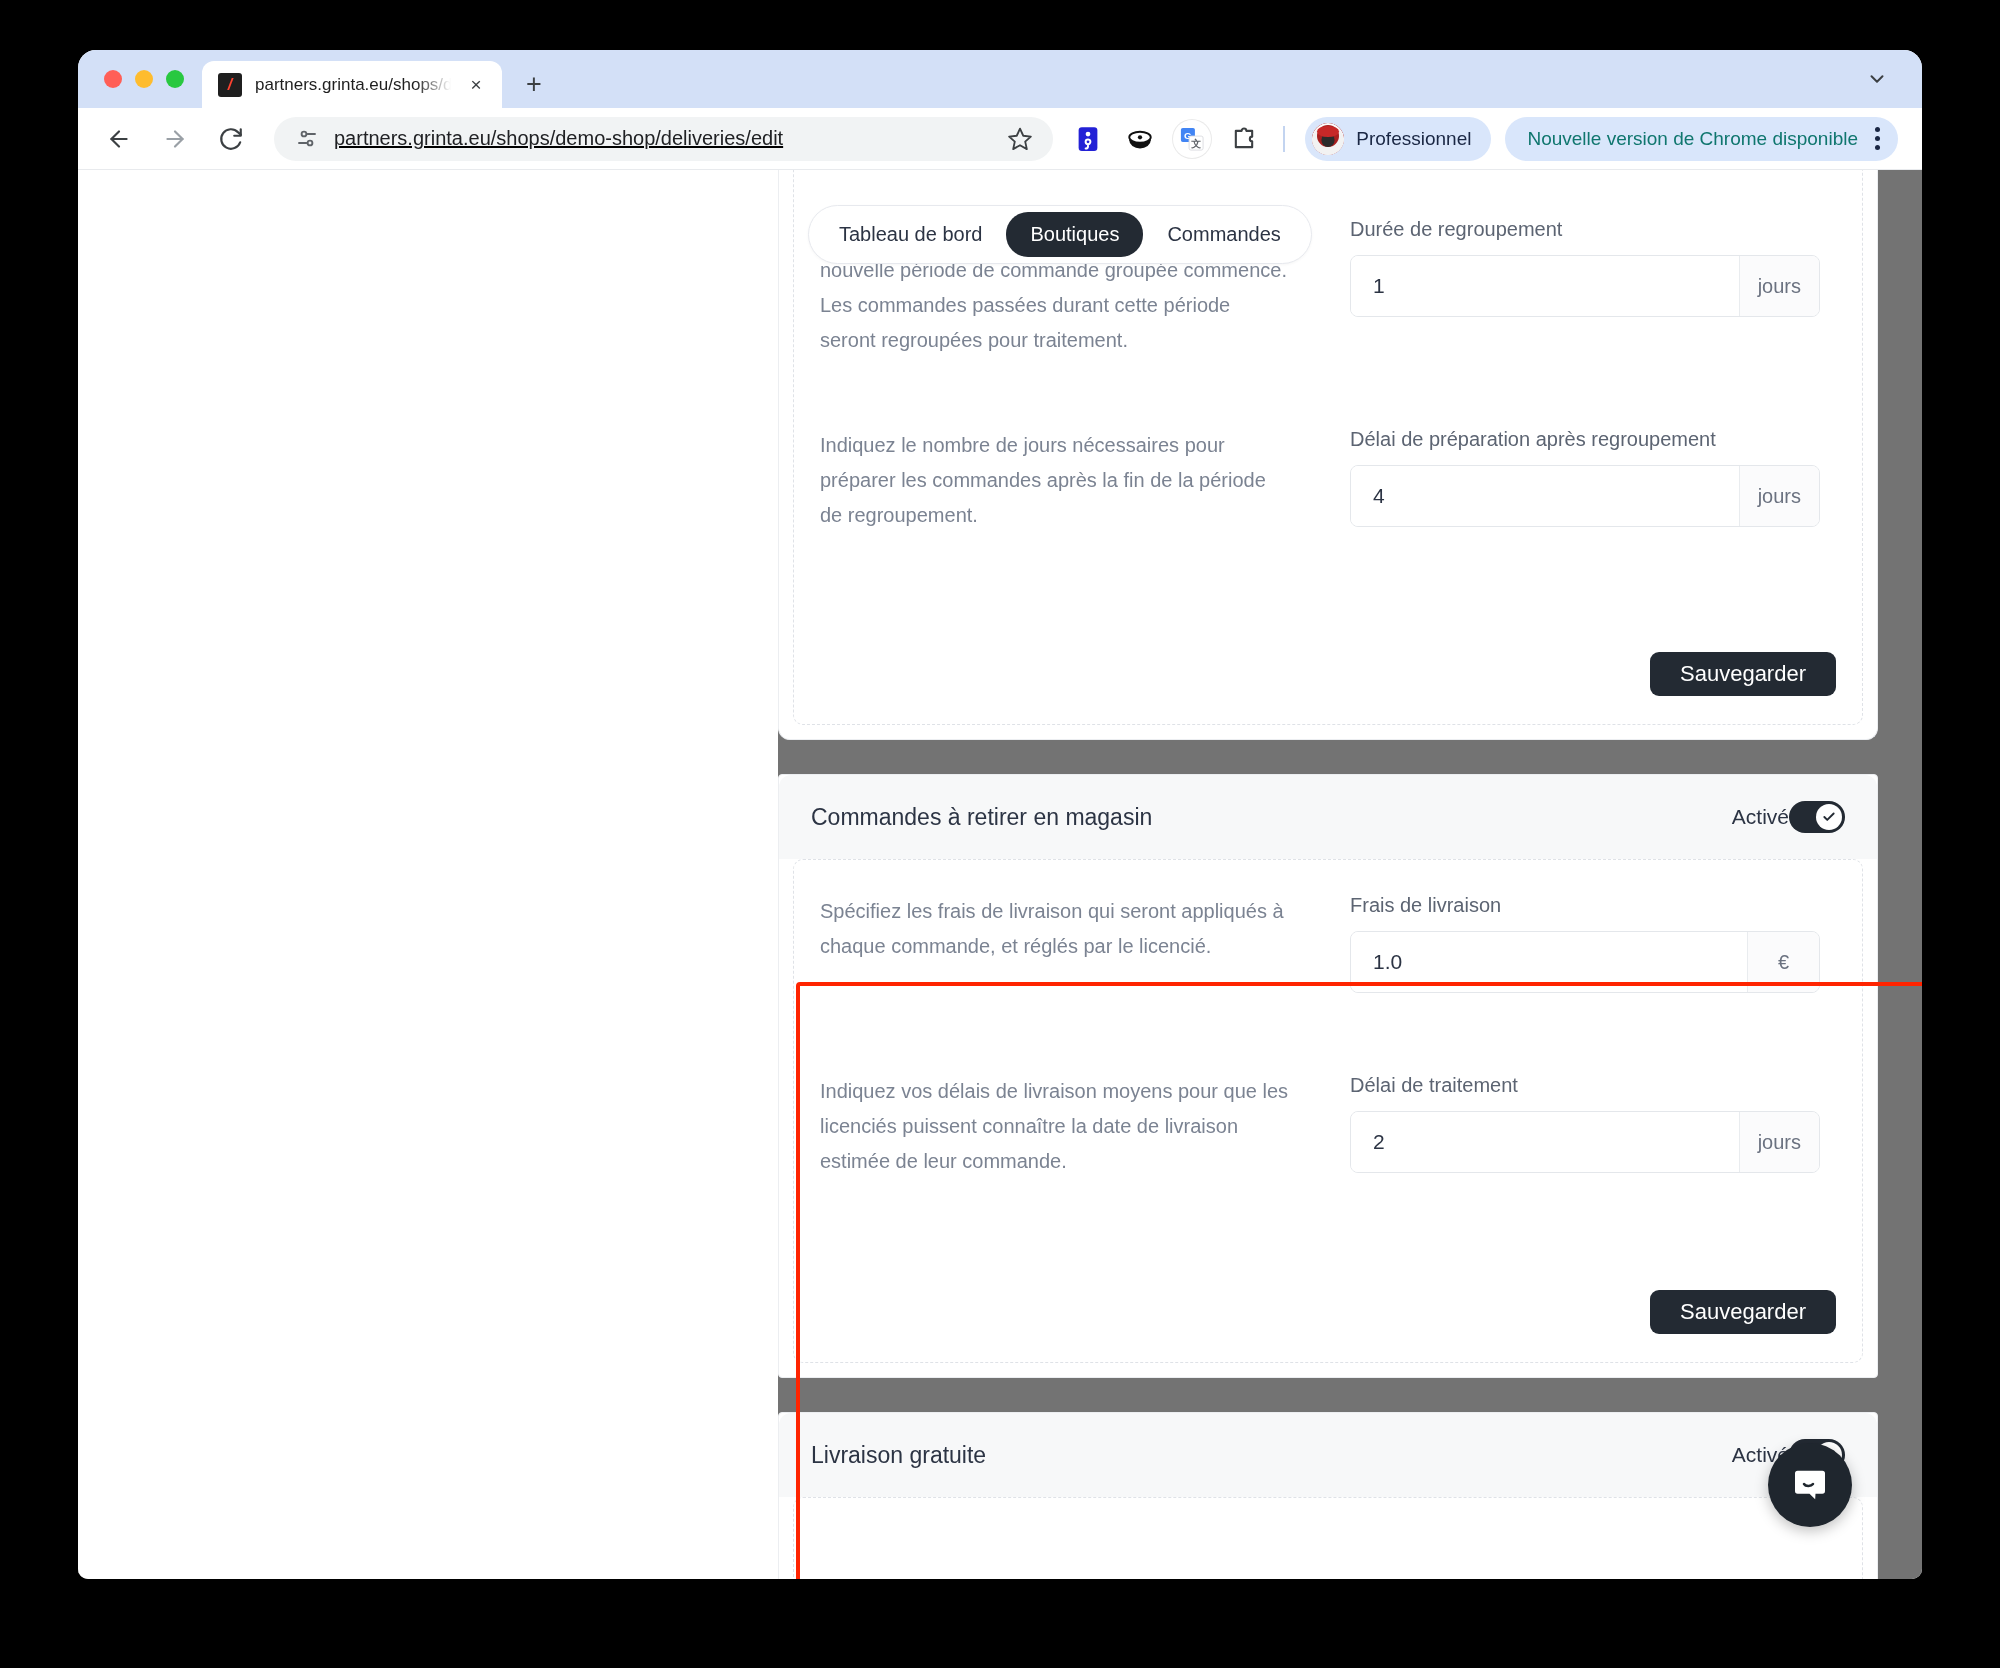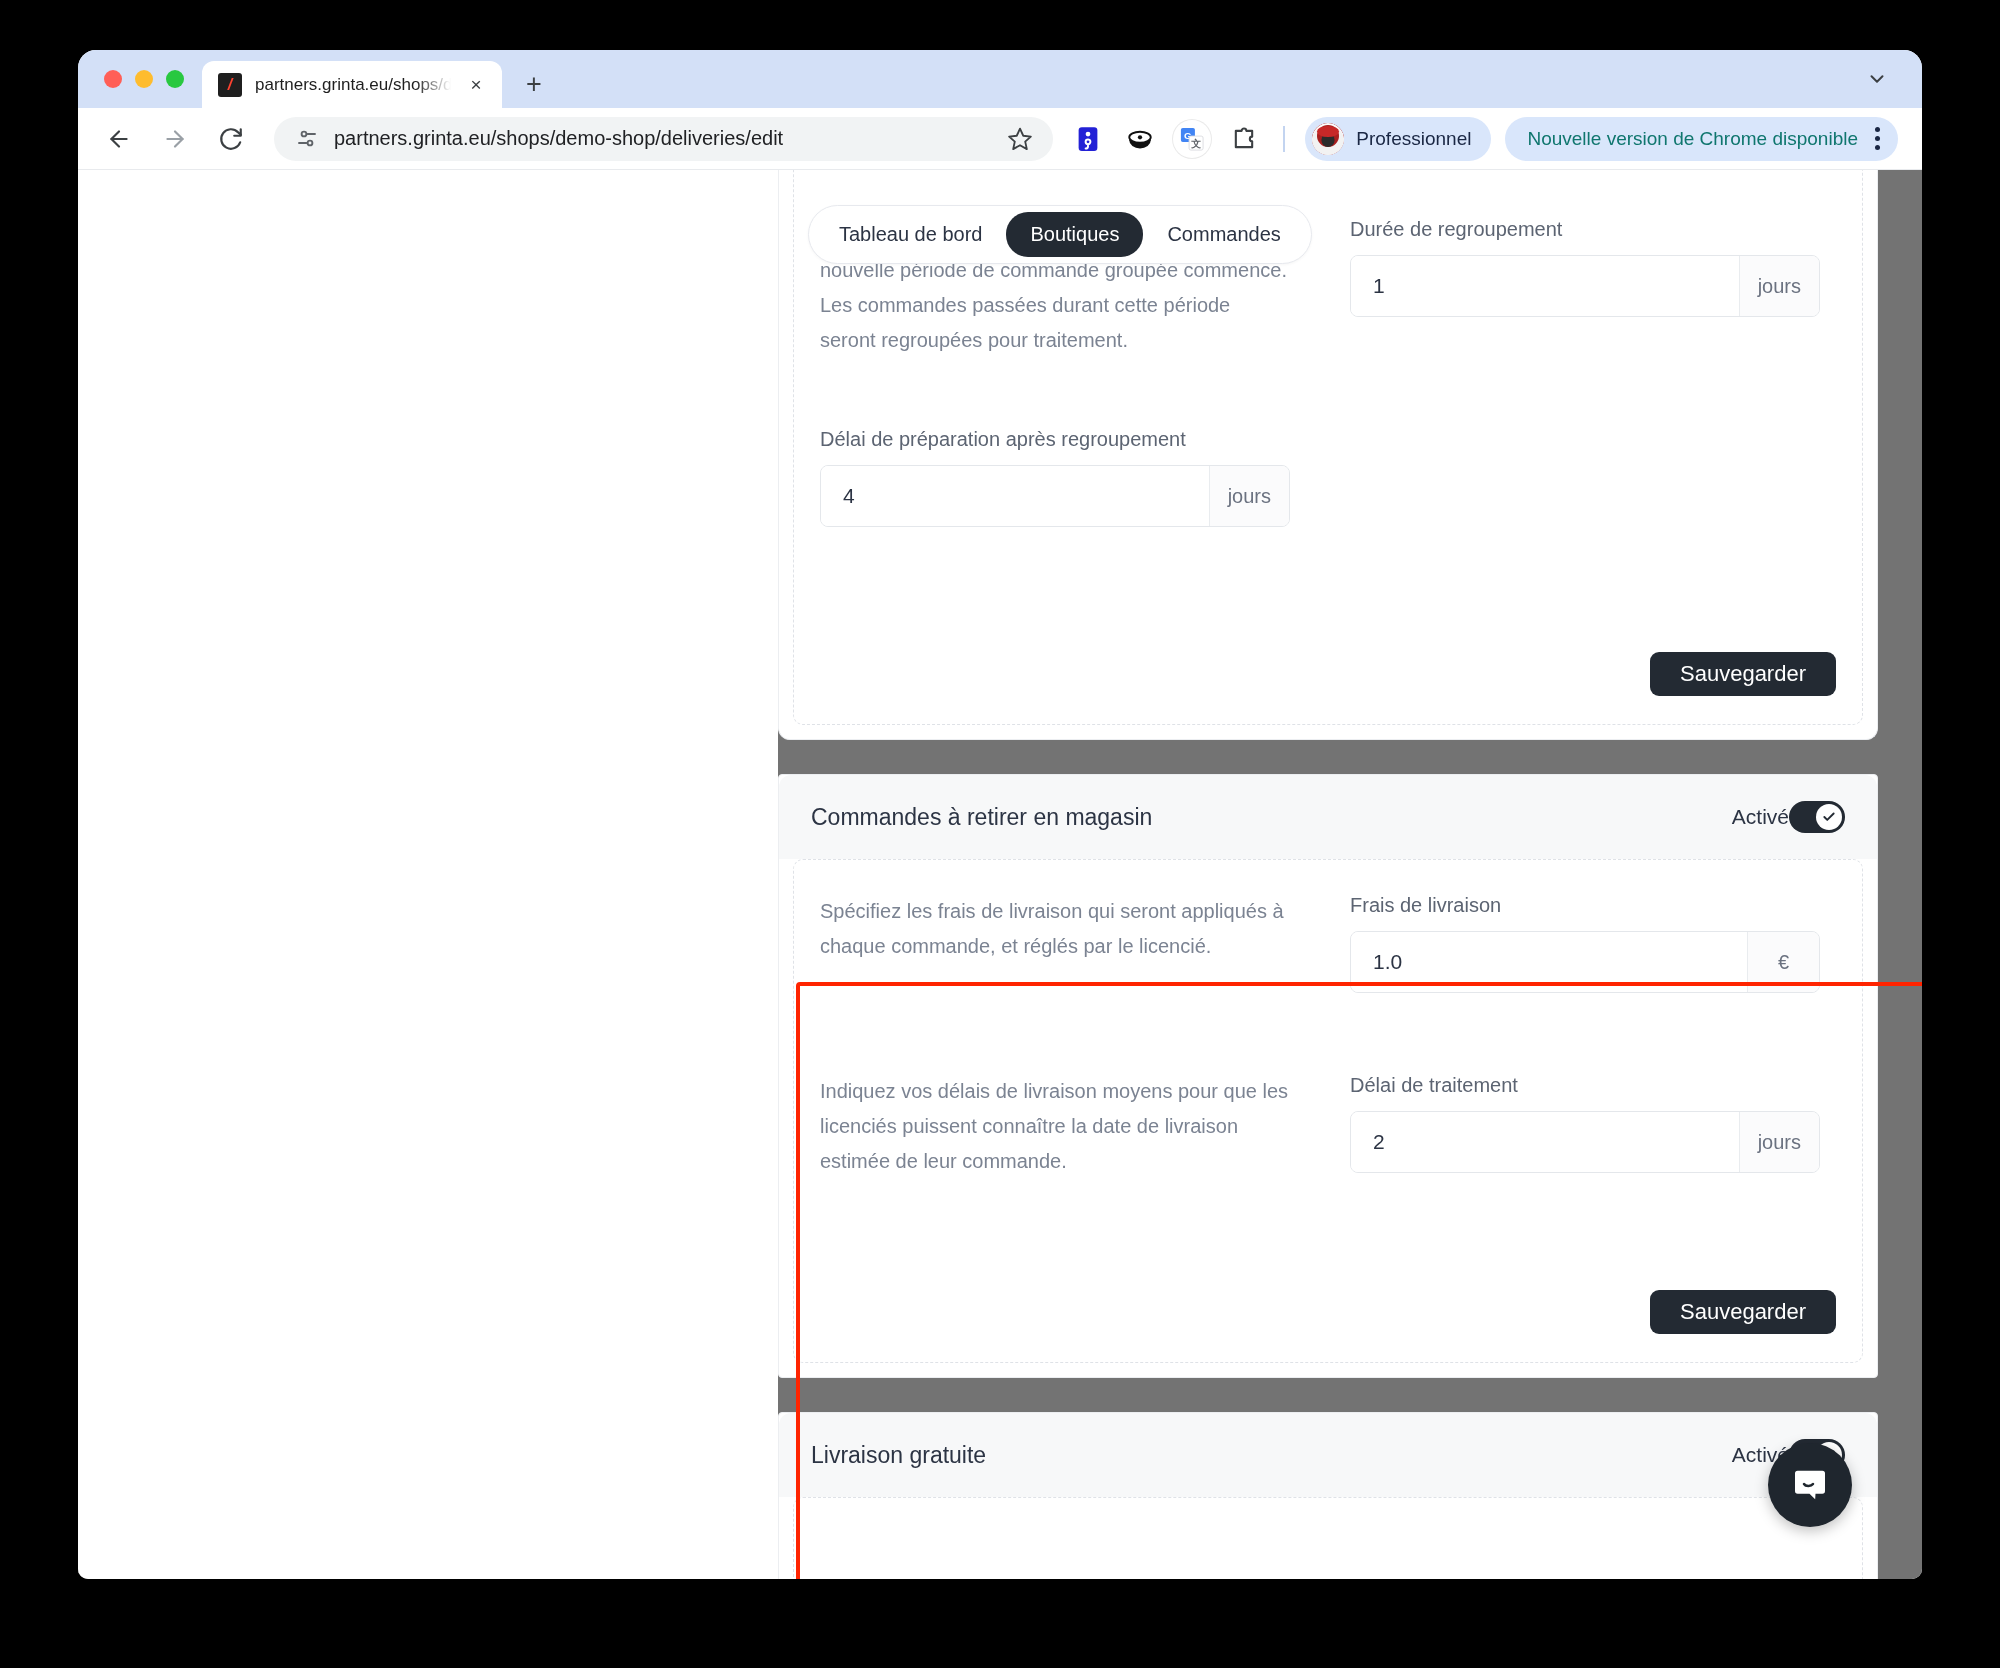--- a/index.html
+++ b/index.html
@@ -83,21 +83,21 @@
   .nav-btn {
     width: 42px; height: 42px; margin-right: 14px;
     display: flex; align-items: center; justify-content: center;
     color: #3c4043; flex: 0 0 auto;
   }
   #omnibox {
     flex: 1 1 auto; height: 44px;
     background: #f1f3f4; border-radius: 22px;
     display: flex; align-items: center;
     padding: 0 14px 0 20px; gap: 14px;
-    margin-left: 8px; max-width: 1030px;
+    margin-left: 8px; max-width: 1030px; text-decoration: underline;
   }
   #omnibox-url { font-size: 20px; color: #202124; flex: 1 1 auto; white-space: nowrap; overflow: hidden; }
   .tb-icon { width: 38px; height: 38px; display: flex; align-items: center; justify-content: center; flex: 0 0 auto; }
   #toolbar-right { display: flex; align-items: center; gap: 14px; margin-left: 16px; }
   #tb-divider { width: 2px; height: 26px; background: #c3d4f0; margin: 0 6px; flex: 0 0 auto; }
   #profile-chip {
     display: flex; align-items: center; gap: 12px; height: 44px;
     background: #d9e6fb; border-radius: 22px; padding: 0 20px 0 7px;
   }
   #profile-avatar {
@@ -389,20 +389,21 @@
               <div class="fieldwrap">
                 <div class="field-label">Durée de regroupement</div>
                 <div class="input-group">
                   <input type="text" value="1" style="">
                   <span class="input-suffix">jours</span>
                 </div>
               </div>
             </div>
 
             <div class="row" style="min-height:190px;">
+              <div class="desc">Indiquez le nombre de jours nécessaires pour préparer les commandes après la fin de la période de regroupement.</div>
               <div class="fieldwrap">
                 <div class="field-label">Délai de préparation après regroupement</div>
                 <div class="input-group">
                   <input type="text" value="4" style="">
                   <span class="input-suffix">jours</span>
                 </div>
               </div>
             </div>
 
             <div class="card-actions" style="margin-top:34px;">

